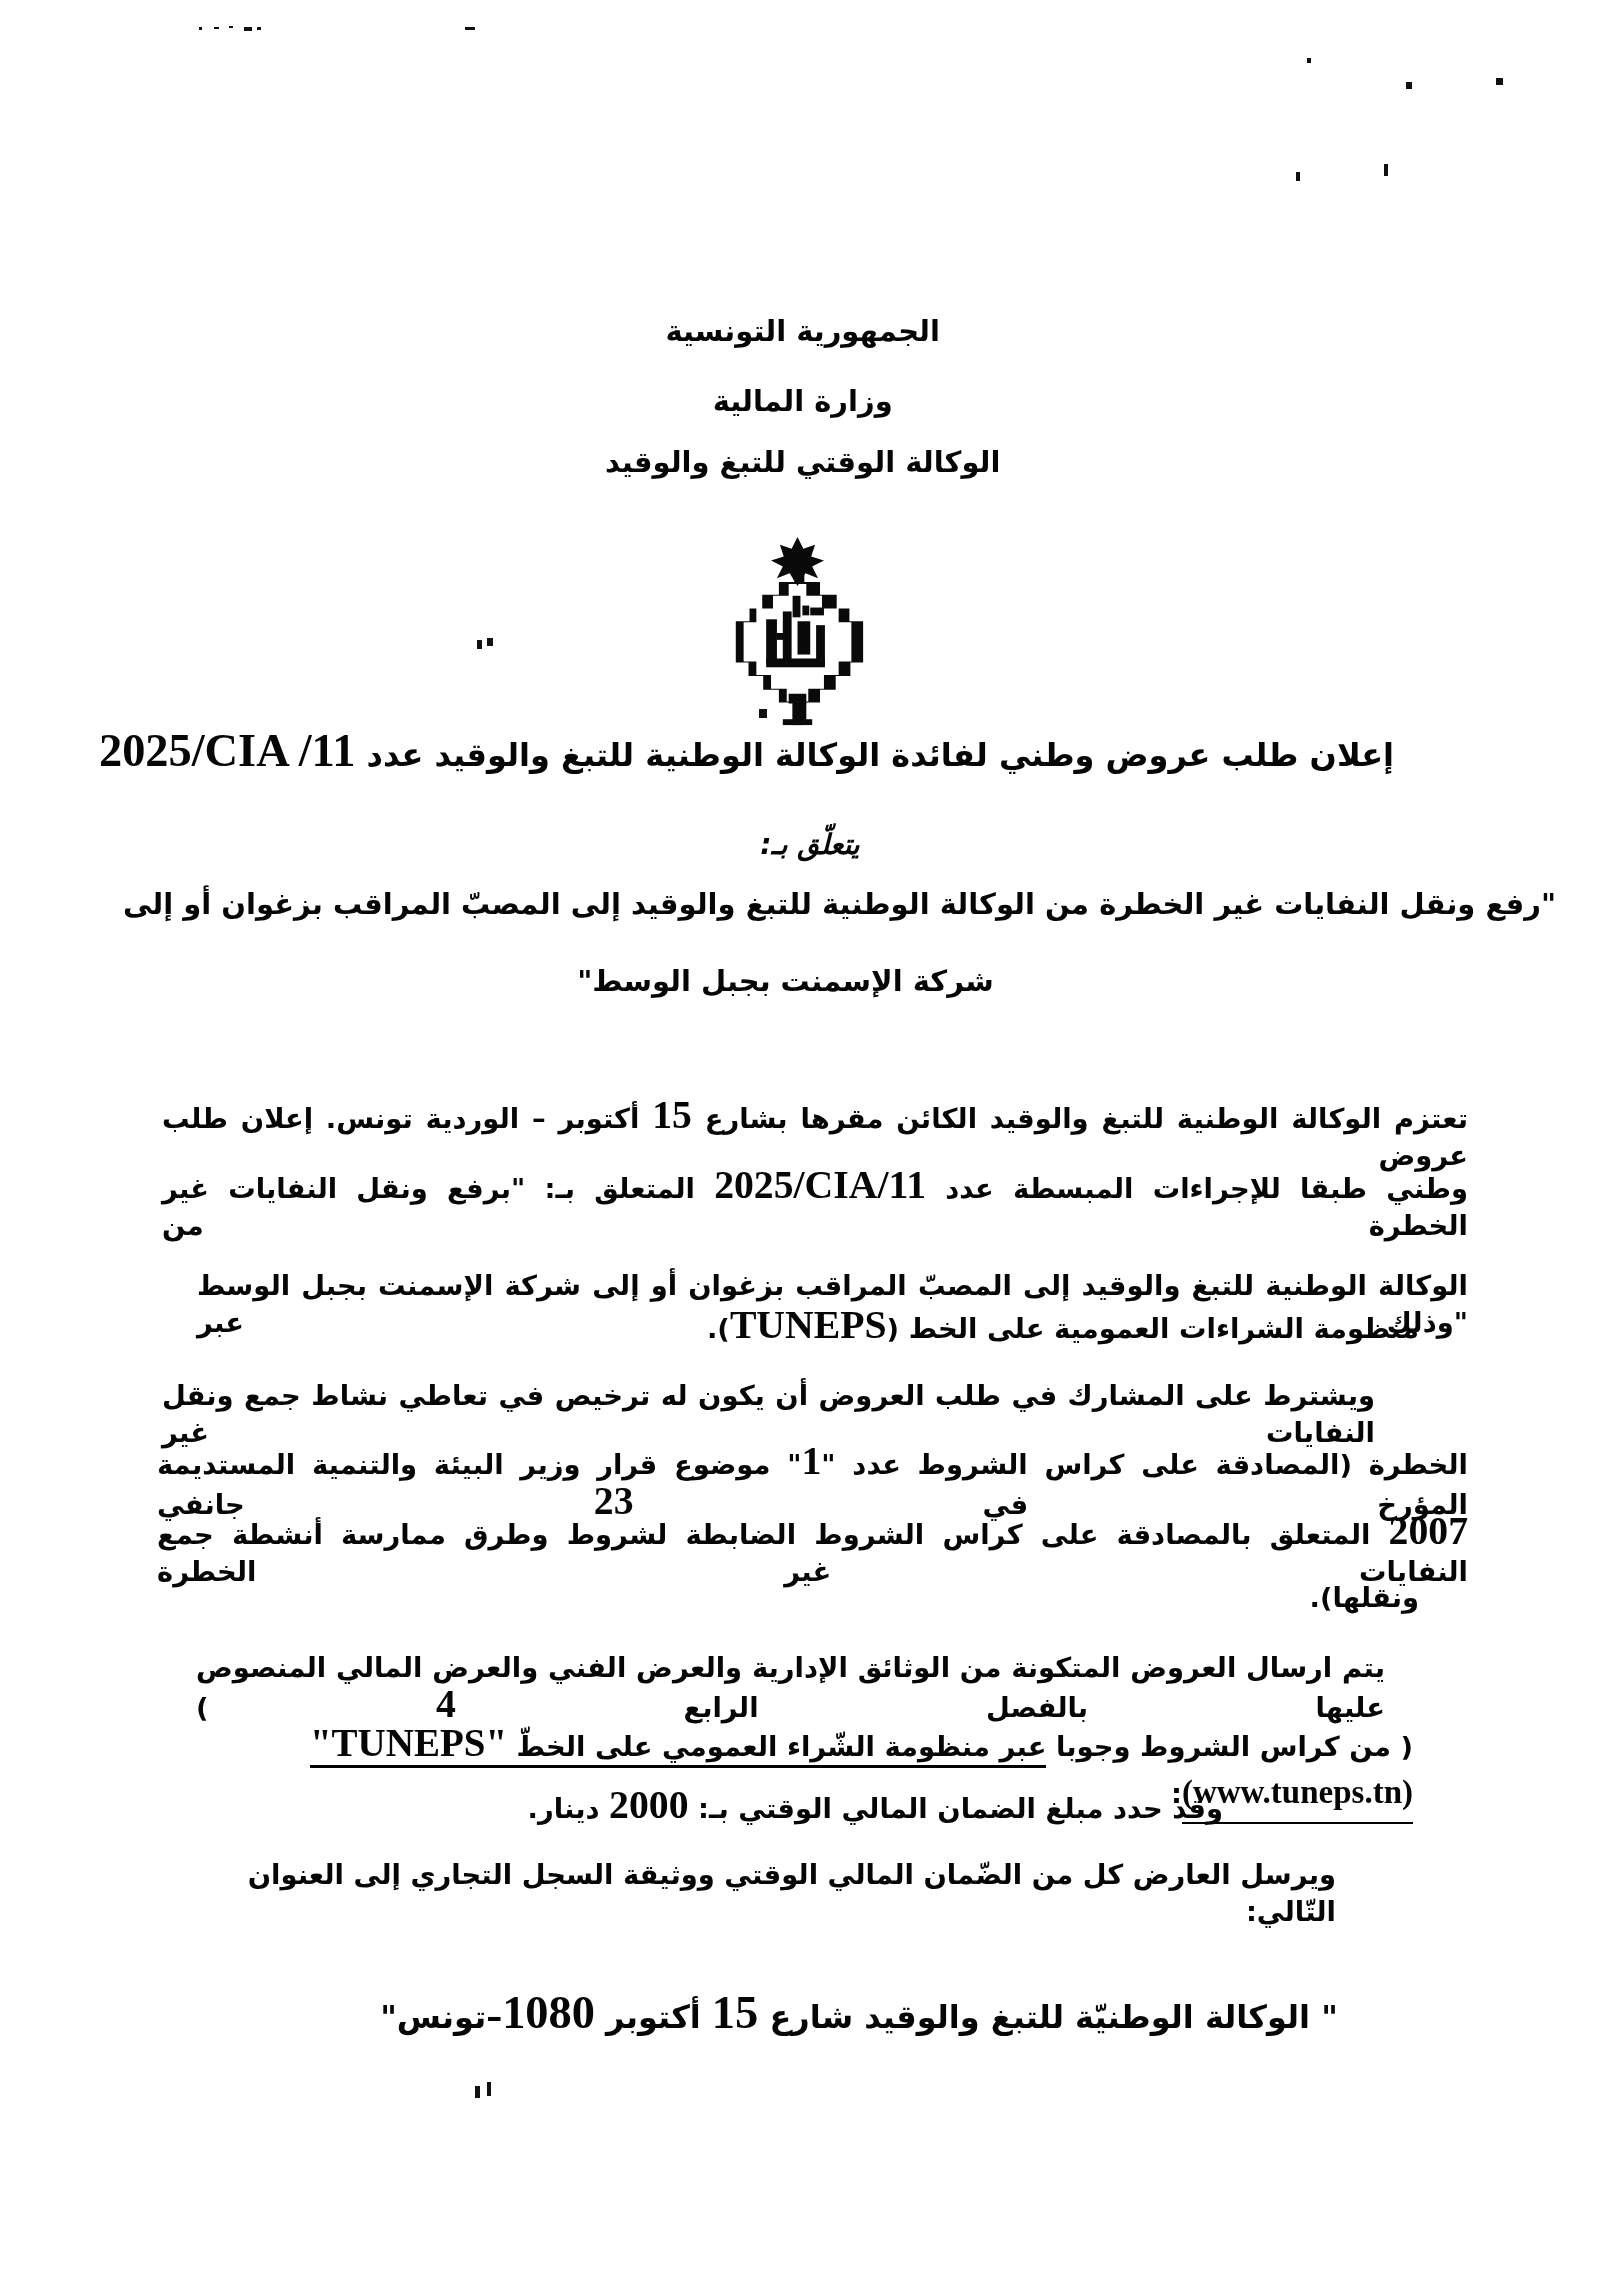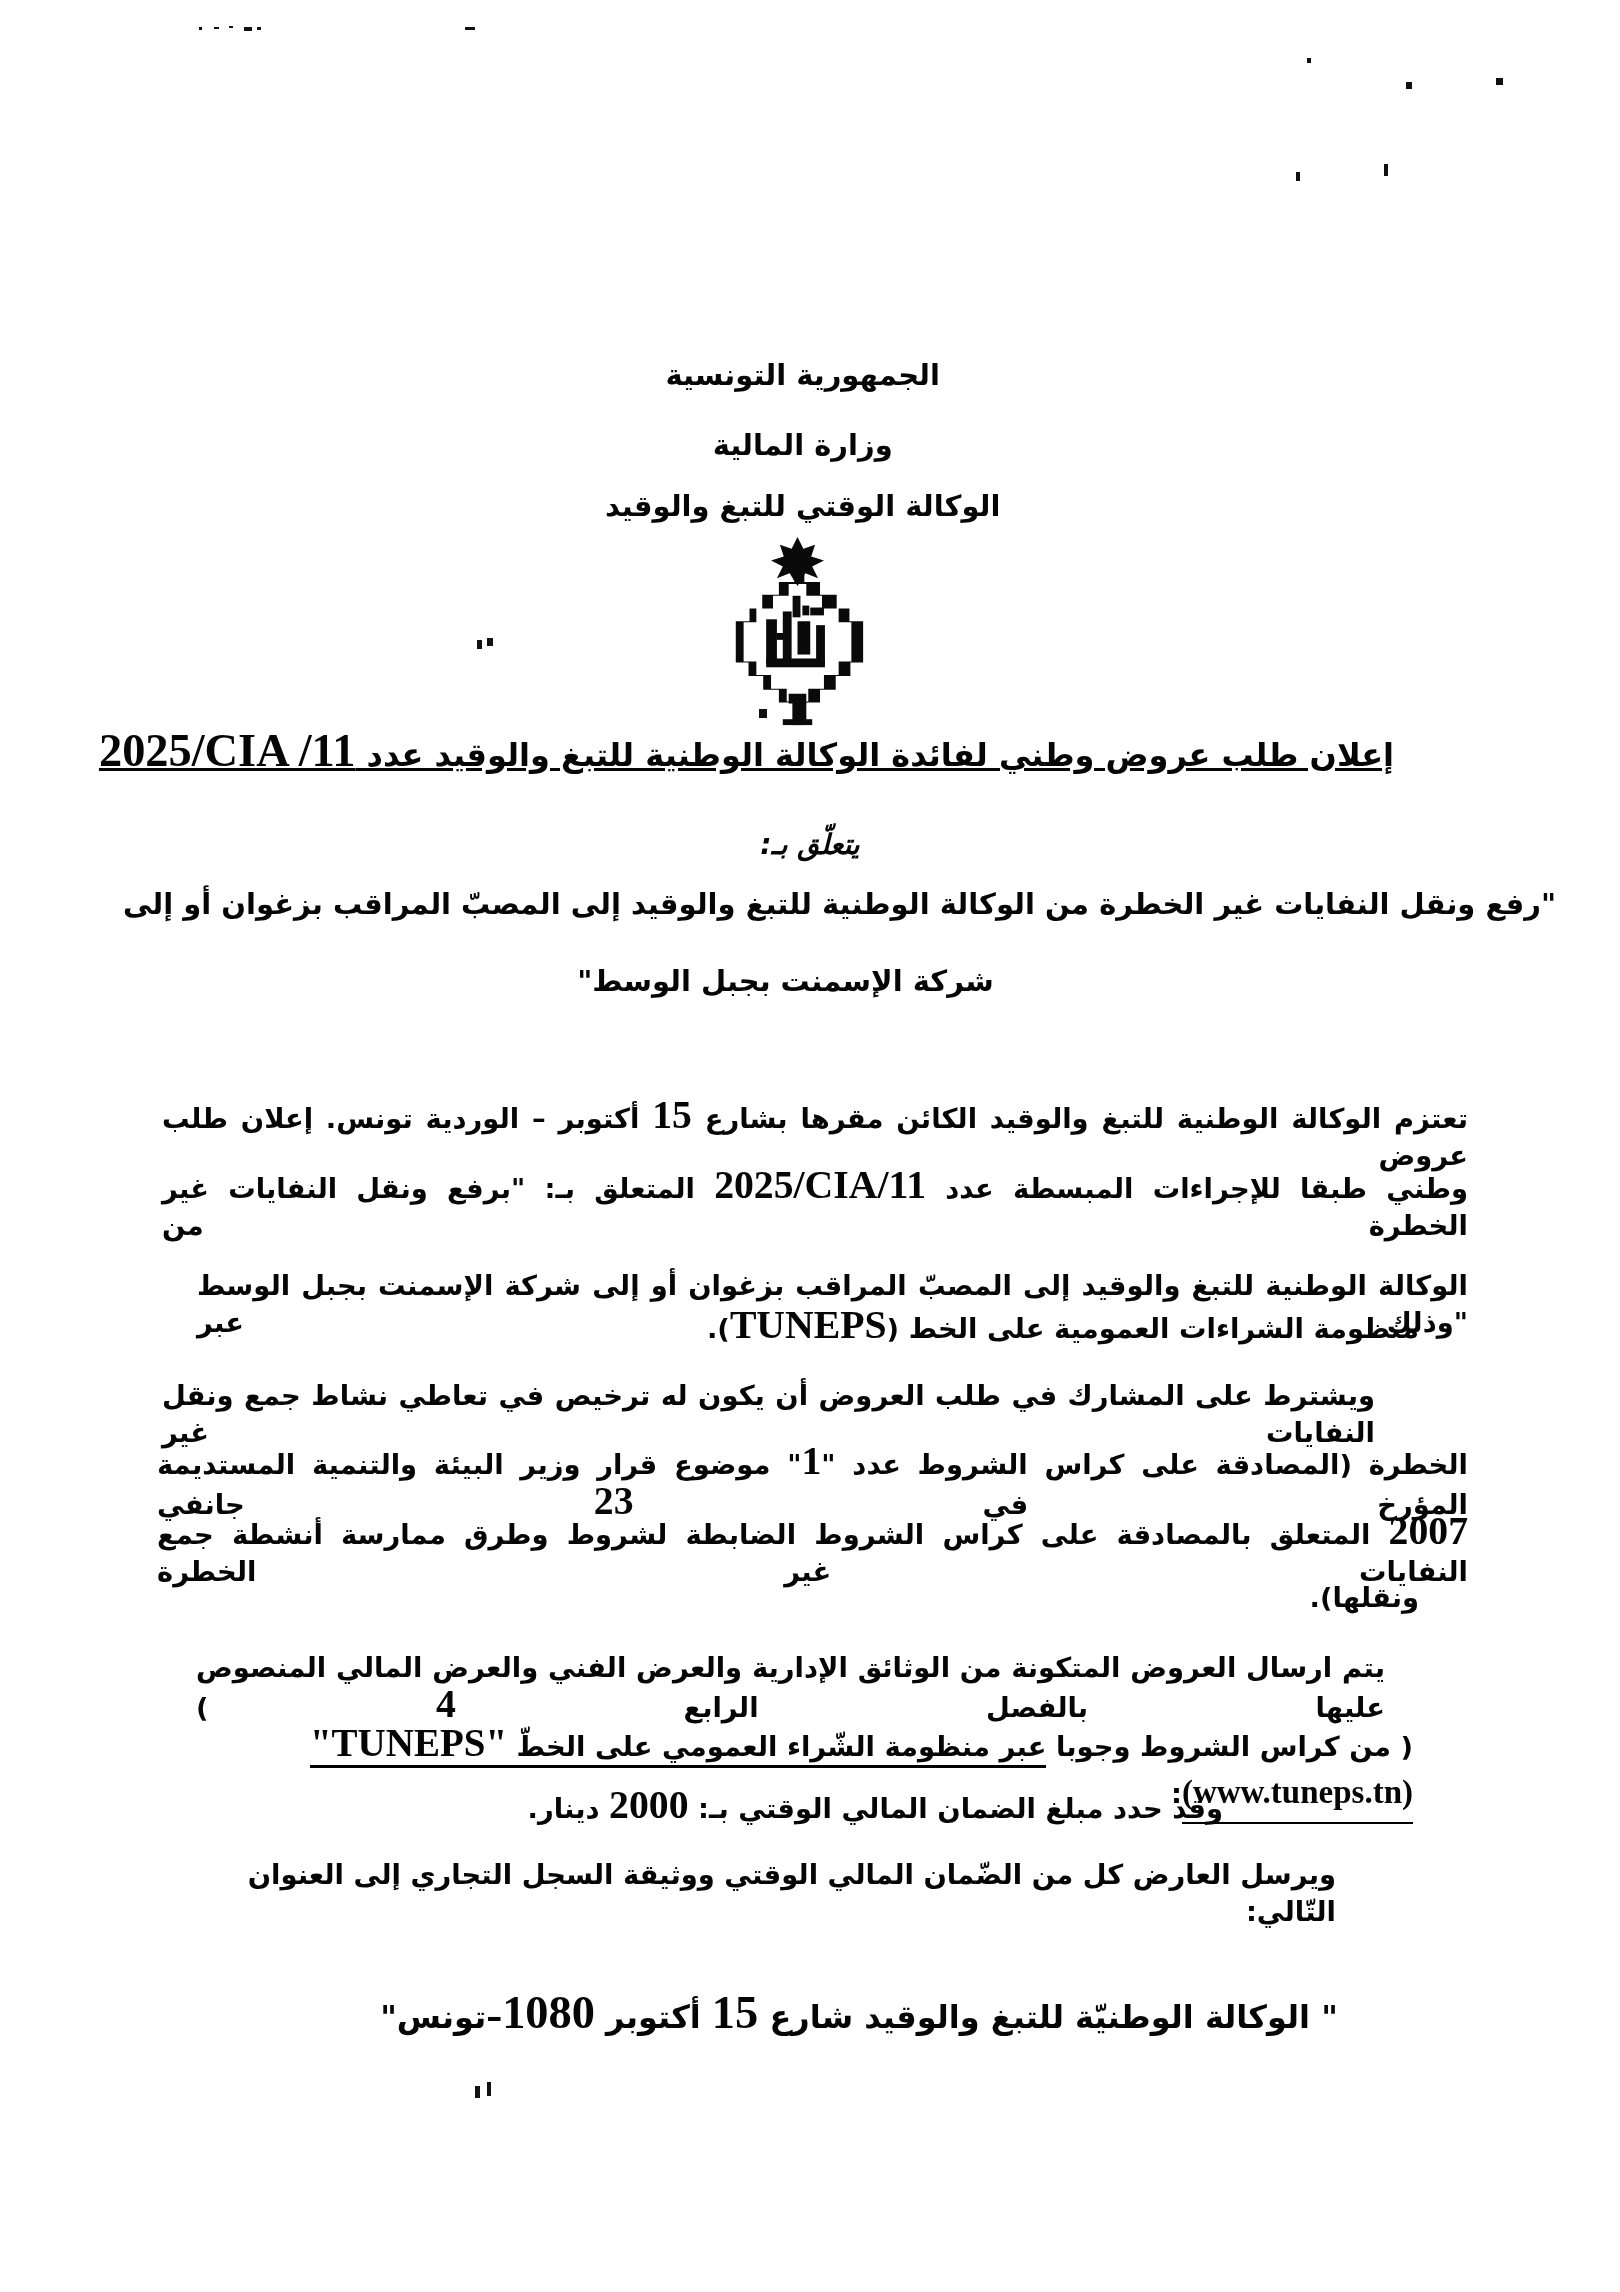--- a/index.html
+++ b/index.html
@@ -9,22 +9,22 @@
     background:#ffffff;
     overflow:hidden;
     font-family:"DejaVu Sans",sans-serif;
     color:#060606;
     direction:rtl;
   }
   .line{position:absolute;direction:rtl;line-height:1.35;font-weight:700;}
   .center{text-align:center;}
   .just{text-align:justify;text-align-last:justify;}
   .ralign{text-align:right;}
-  .hdr{font-size:29px;margin-top:44px;}
-  .title{font-size:32px;text-decoration:underline;}
+  .hdr{font-size:29px;}
+  .title{font-size:32px;}
   .body-line{font-size:27.4px;}
   .subject{font-size:29px;}
   .address{font-size:32px;}
   .num{
     font-family:"Liberation Serif",serif;
     font-size:1.45em;
     direction:ltr;
     unicode-bidi:isolate;
     line-height:0.9;
     font-weight:700;

